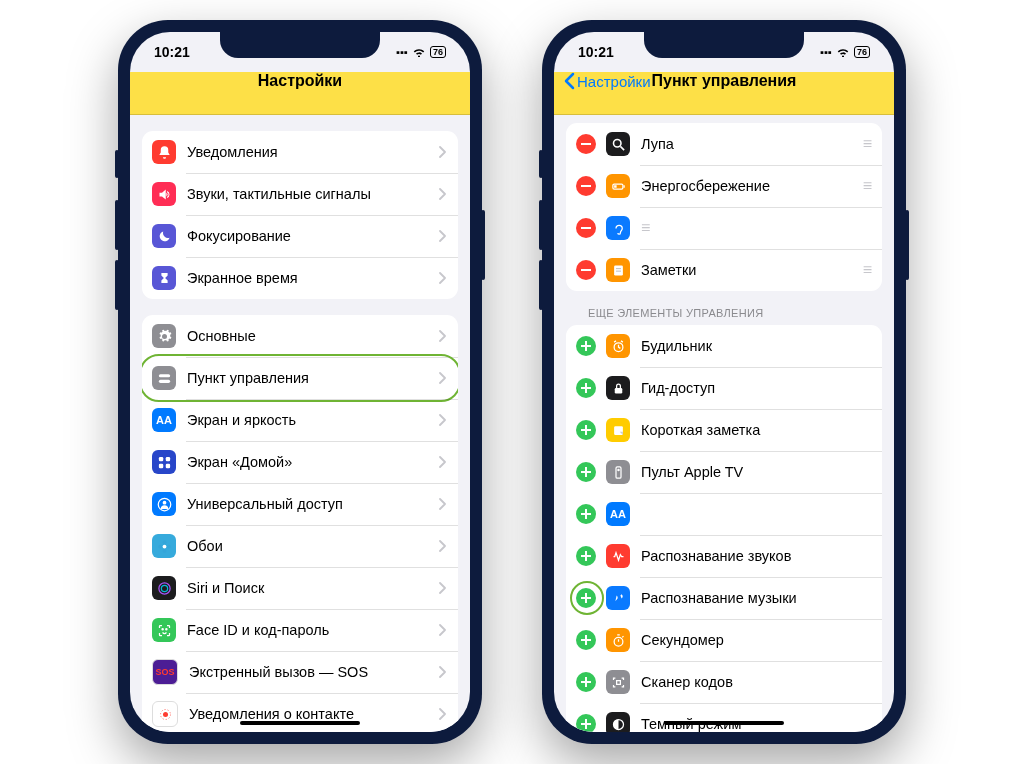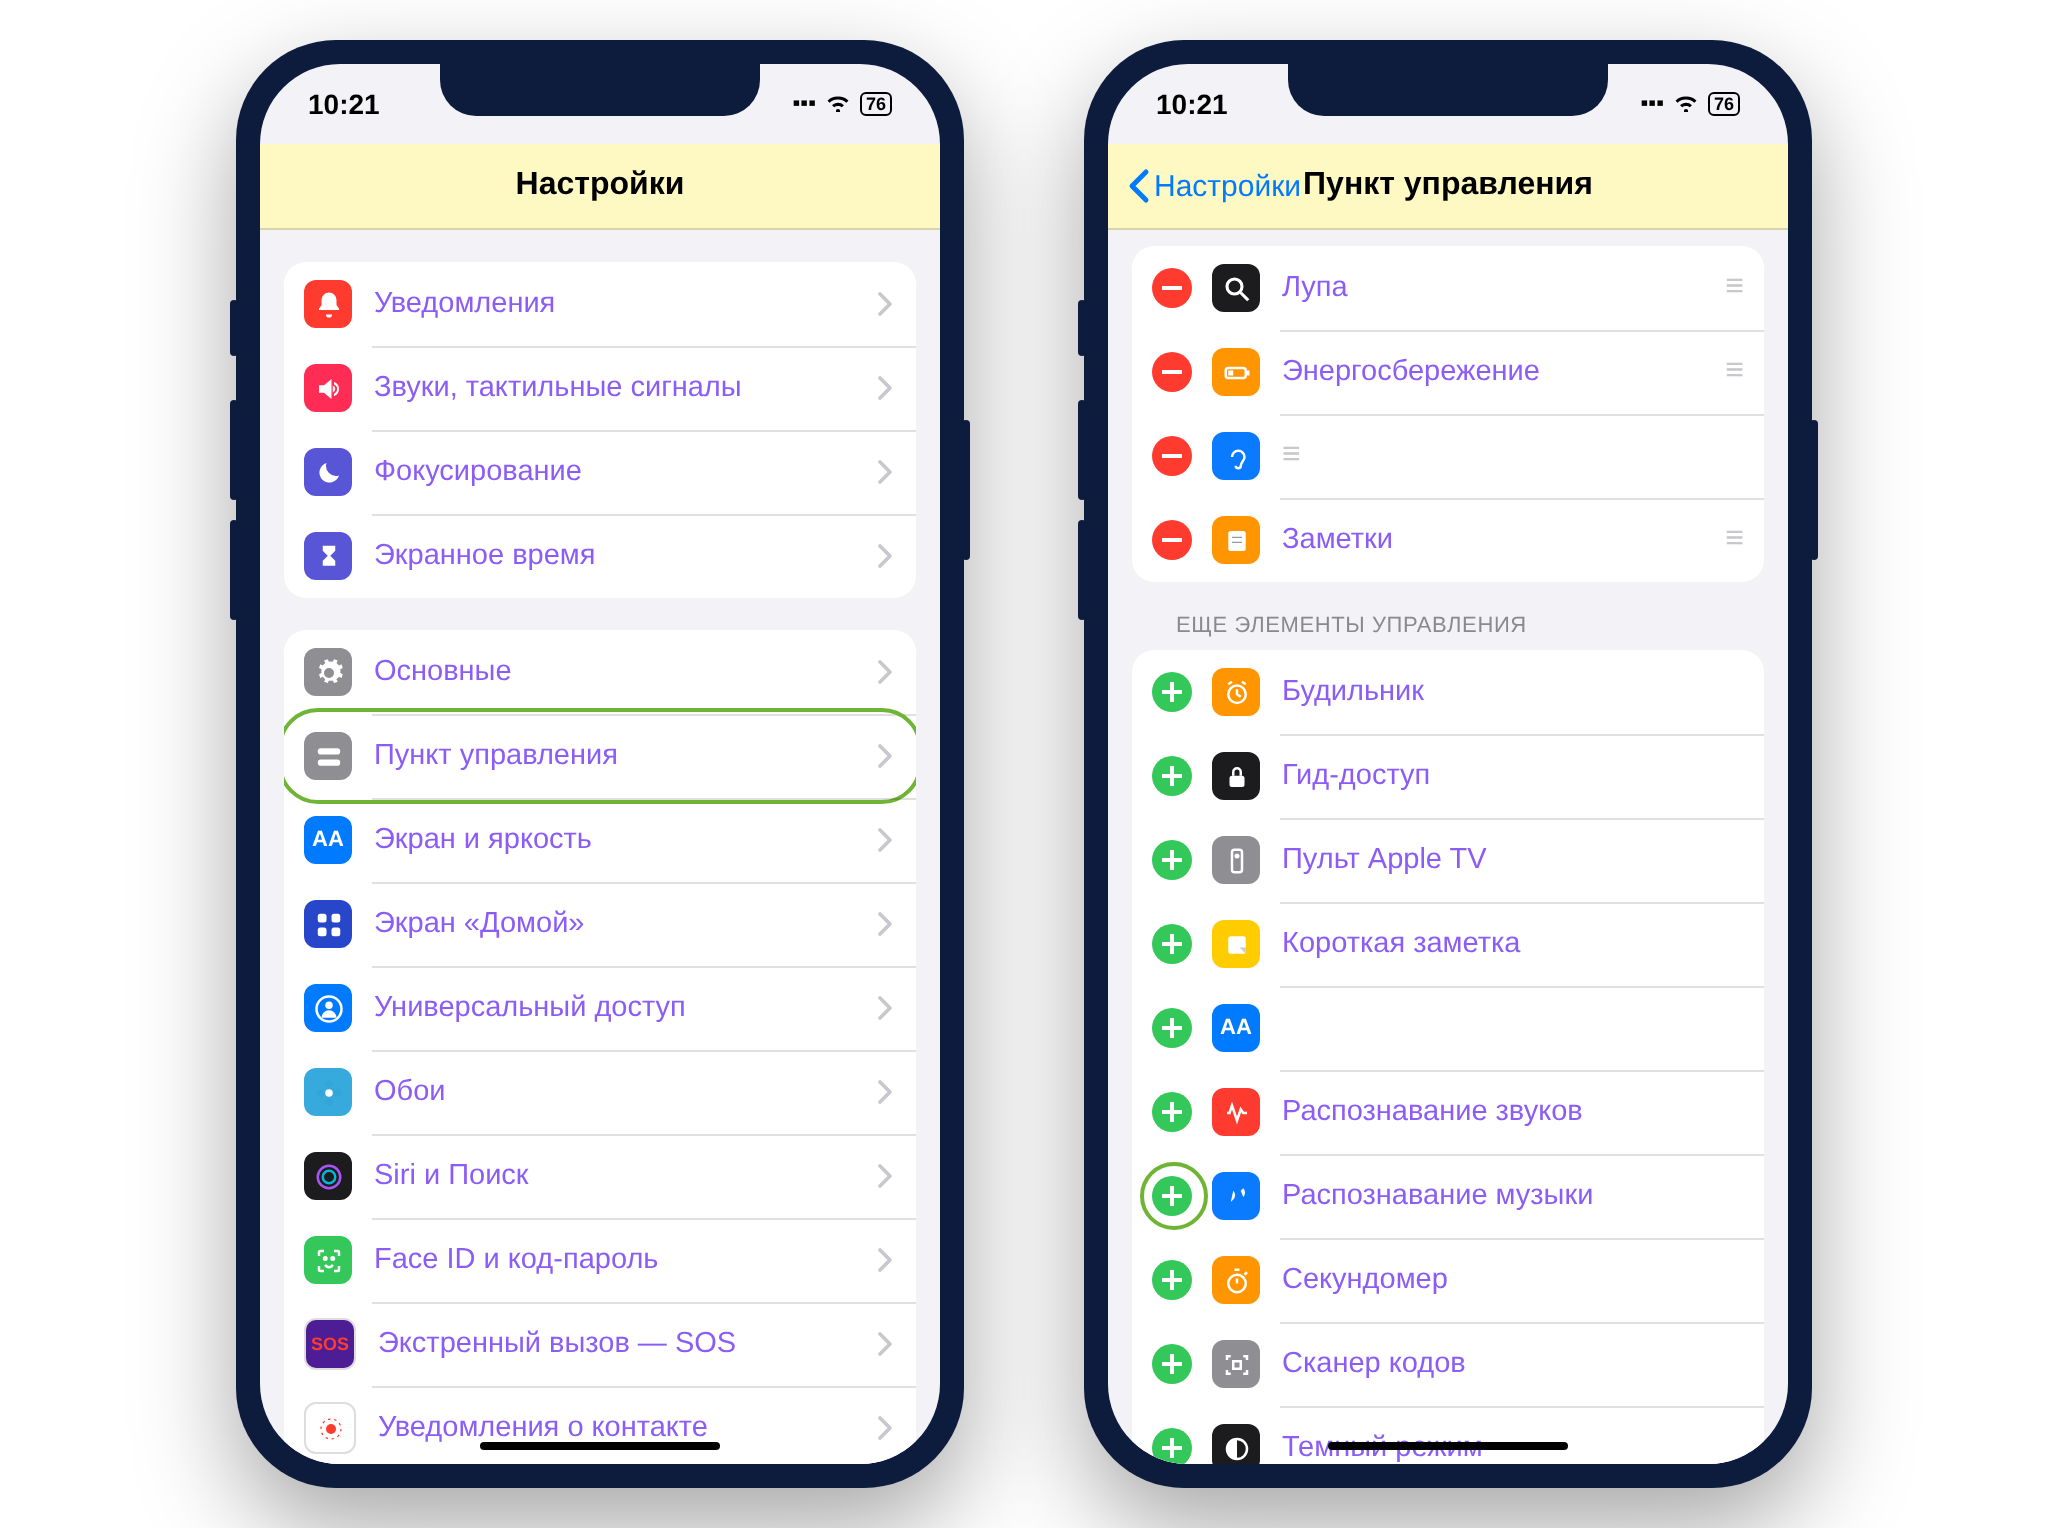--- a/index.html
+++ b/index.html
@@ -59,23 +59,23 @@
     align-items: center;
     padding: 0 24px;
     font-size: 14px;
     font-weight: 600;
     color: #000;
     gap: 20px;
   }
   .status-right { display: flex; gap: 4px; align-items: center; font-size: 11px; }
   .navbar {
     height: 42px;
-    background: #fef9c3;
-    display: flex;
-    align-items: center;
+    background: #fde047;
+    display: flex;
+    align-items: flex-start;
     justify-content: center;
     position: relative;
     border-bottom: 0.5px solid rgba(0,0,0,0.15);
   }
   .nav-title { font-size: 16px; font-weight: 600; color: #000; }
   .nav-back {
     position: absolute;
     left: 10px;
     display: flex;
     align-items: center;
@@ -118,21 +118,21 @@
     height: 24px;
     border-radius: 6px;
     display: flex;
     align-items: center;
     justify-content: center;
     margin-right: 11px;
     flex-shrink: 0;
     color: #fff;
     font-size: 13px;
   }
-  .row-label { font-size: 14.5px; color: #8b5cf6; flex: 1; line-height: 1.15; }
+  .row-label { font-size: 14.5px; color: #000000; flex: 1; line-height: 1.15; }
   .chevron { color: #c7c7cc; flex-shrink: 0; }
   .chevron svg { width: 7px; height: 12px; display: block; }
   .highlight-ring {
     position: absolute;
     inset: -3px -3px -3px -3px;
     border: 2.5px solid #6fb434;
     border-radius: 20px;
     pointer-events: none;
   }
   .circle-btn {
@@ -527,42 +527,42 @@
             </div>
             <span class="row-label">Гид-доступ</span>
           </div>
           <div class="row">
             <div class="circle-btn circle-green">
               <svg width="10" height="10" viewBox="0 0 10 10">
                 <rect y="4" width="10" height="2" fill="#fff"></rect>
                 <rect x="4" width="2" height="10" fill="#fff"></rect>
               </svg>
             </div>
-            <div class="icon-box" style="background:#8e8e93">
-              <svg class="svg-icon" viewBox="0 0 24 24" fill="currentColor">
-                <rect x="8" y="3" width="8" height="18" rx="2" fill="none" stroke="currentColor" stroke-width="2"></rect>
-                <circle cx="12" cy="8" r="2"></circle>
-              </svg>
-            </div>
-            <span class="row-label">Пульт Apple TV</span>
-          </div>
-          <div class="row">
-            <div class="circle-btn circle-green">
-              <svg width="10" height="10" viewBox="0 0 10 10">
-                <rect y="4" width="10" height="2" fill="#fff"></rect>
-                <rect x="4" width="2" height="10" fill="#fff"></rect>
-              </svg>
-            </div>
             <div class="icon-box" style="background:#ffcc00">
               <svg class="svg-icon" viewBox="0 0 24 24" fill="#fff">
                 <rect x="5" y="5" width="14" height="14" rx="2"></rect>
                 <path d="M14 14l5 5V14z" fill="#ccc"></path>
               </svg>
             </div>
             <span class="row-label">Короткая заметка</span>
+          </div>
+          <div class="row">
+            <div class="circle-btn circle-green">
+              <svg width="10" height="10" viewBox="0 0 10 10">
+                <rect y="4" width="10" height="2" fill="#fff"></rect>
+                <rect x="4" width="2" height="10" fill="#fff"></rect>
+              </svg>
+            </div>
+            <div class="icon-box" style="background:#8e8e93">
+              <svg class="svg-icon" viewBox="0 0 24 24" fill="currentColor">
+                <rect x="8" y="3" width="8" height="18" rx="2" fill="none" stroke="currentColor" stroke-width="2"></rect>
+                <circle cx="12" cy="8" r="2"></circle>
+              </svg>
+            </div>
+            <span class="row-label">Пульт Apple TV</span>
           </div>
           <div class="row">
             <div class="circle-btn circle-green">
               <svg width="10" height="10" viewBox="0 0 10 10">
                 <rect y="4" width="10" height="2" fill="#fff"></rect>
                 <rect x="4" width="2" height="10" fill="#fff"></rect>
               </svg>
             </div>
             <div class="icon-box" style="background:#007aff">
               <span style="font-size:11px;font-weight:700;color:#fff">AA</span>

